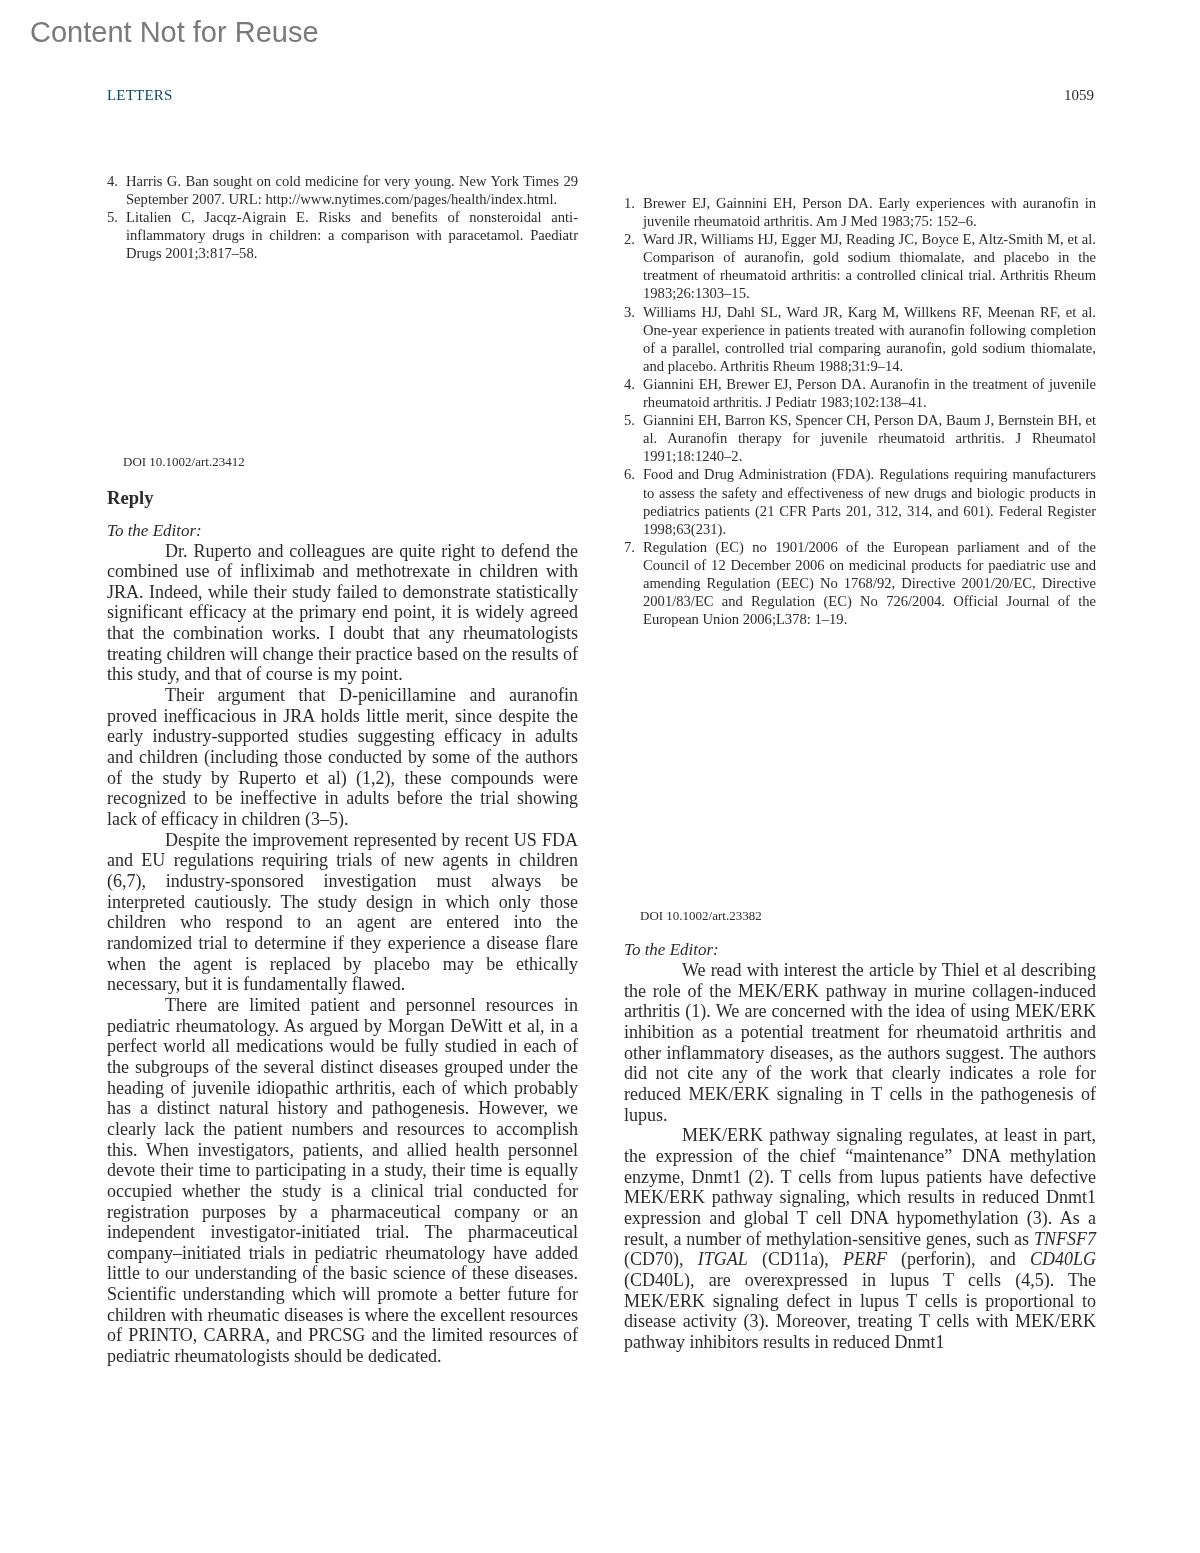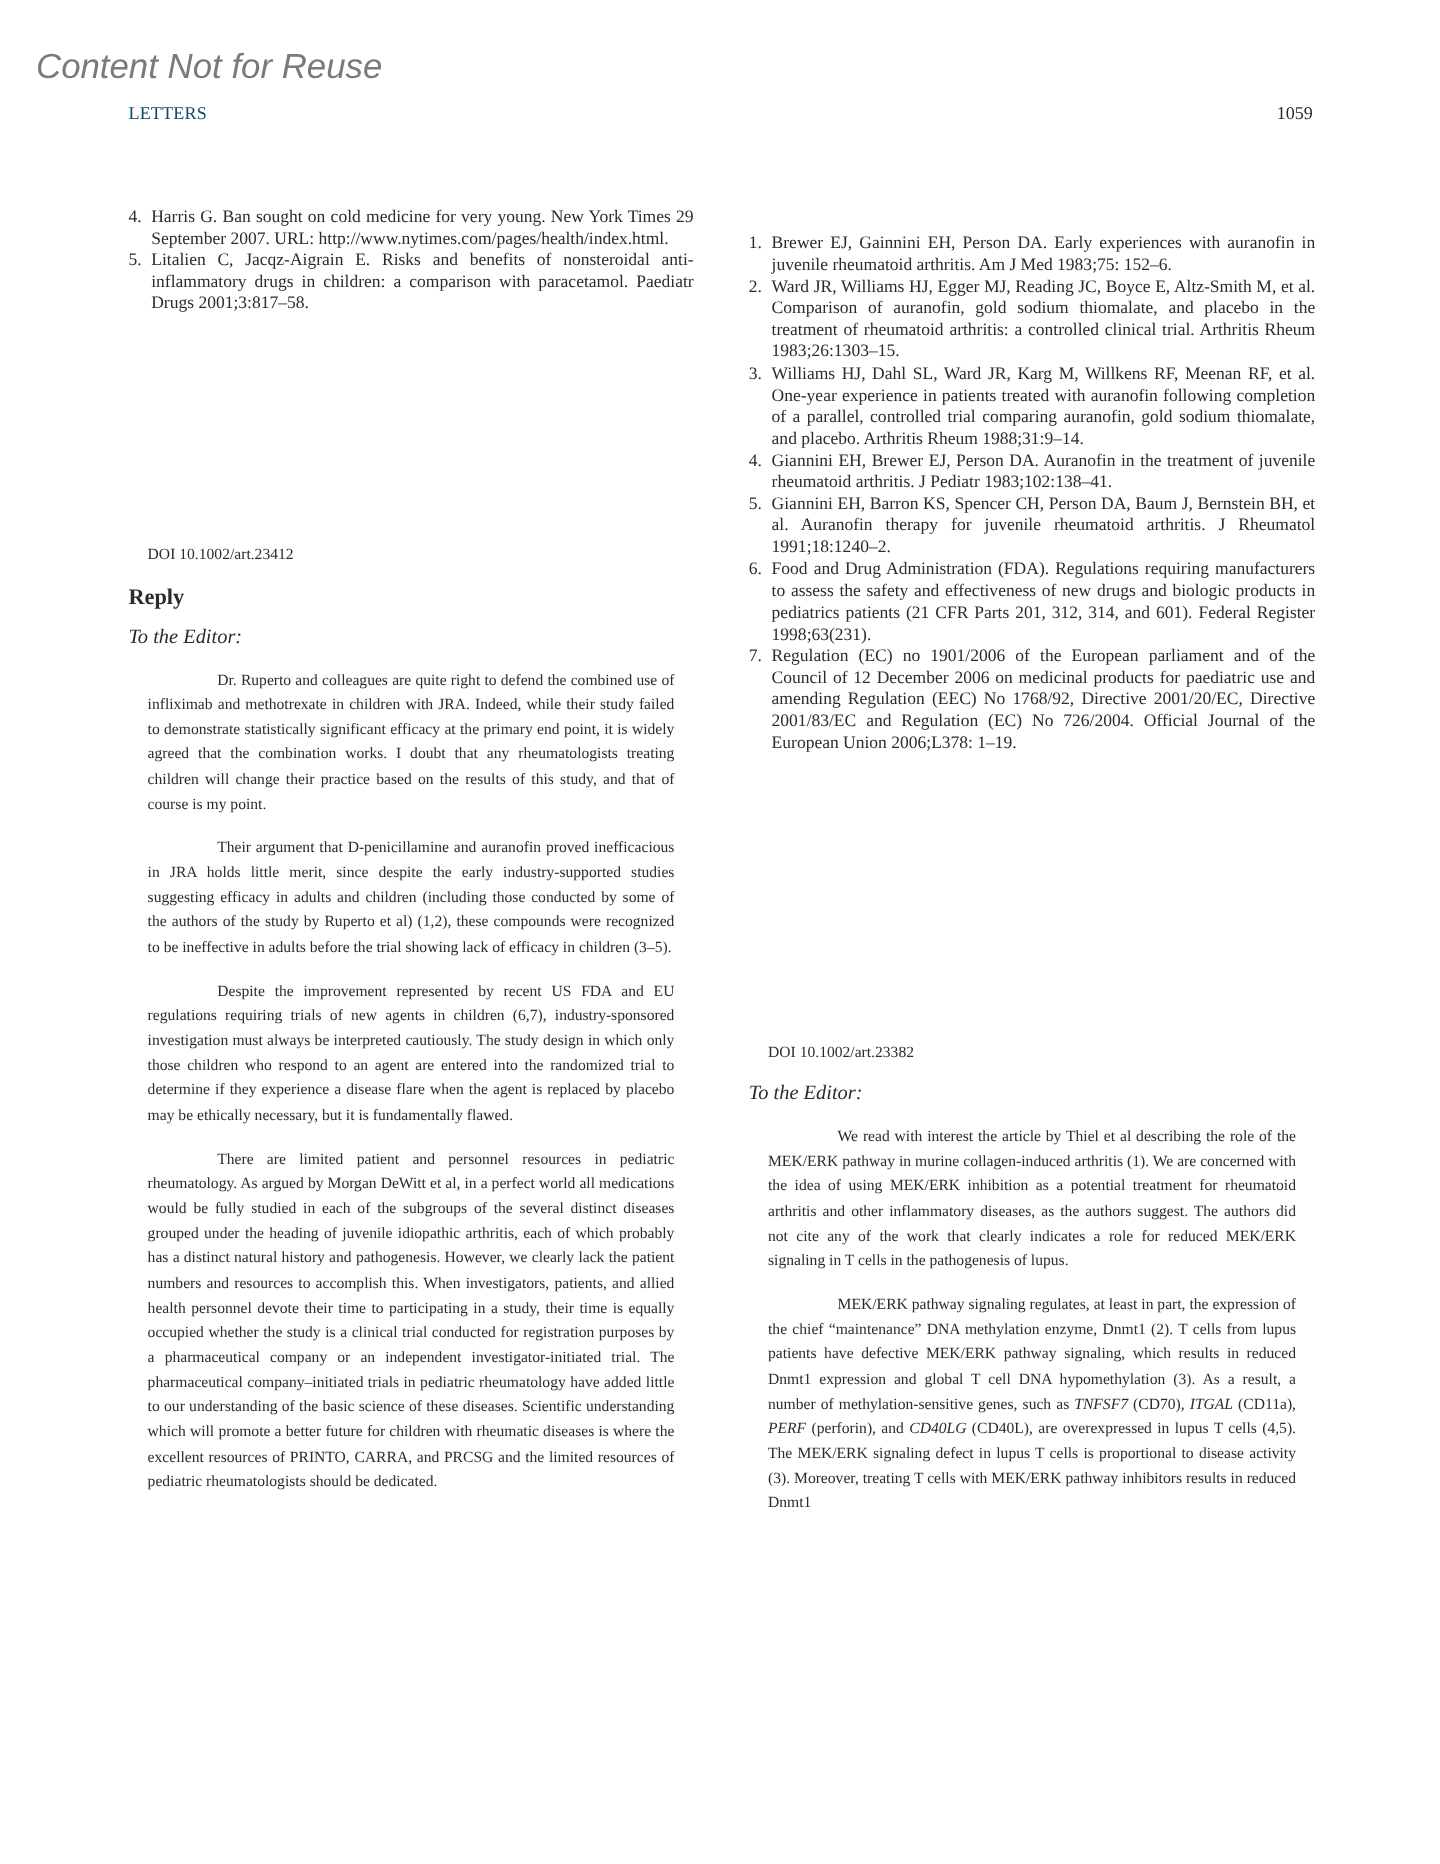--- a/index.html
+++ b/index.html
@@ -1,19 +1,19 @@
 <!DOCTYPE html>
 <html><head>
 <meta charset="utf-8">
 <style>
   html, body { margin: 0; padding: 0; background: #ffffff; }
   body { width: 1200px; height: 1553px; position: relative; overflow: hidden;
          font-family: "Liberation Serif", "DejaVu Serif", serif; color: #2b2b2b; }
-  .watermark { position: absolute; left: 30px; top: 40px; font-family: "Liberation Sans", "DejaVu Sans", sans-serif;
-               font-size: 29px; color: #7a7a7a; letter-spacing: 0px; font-style: italic; }
+  .watermark { position: absolute; left: 30px; top: 16px; font-family: "Liberation Sans", "DejaVu Sans", sans-serif;
+               font-size: 29px; color: #7a7a7a; letter-spacing: 0px; }
   .running-head { position: absolute; left: 107px; top: 87px; font-size: 15px; letter-spacing: 0.2px; color: #0c4a6e; }
   .page-number { position: absolute; left: 1064px; top: 87px; font-size: 15px; color: #2b2b2b; }
 
   .col { position: absolute; }
   .col-left { left: 107px; top: 172px; width: 471px; }
   .col-right { left: 624px; top: 172px; width: 472px; }
 
   .ref-list { margin: 0; padding: 0; list-style: none; font-size: 14.6px; line-height: 18.1px; }
   .ref-item { display: flex; text-align: justify; }
   .ref-num { width: 19px; flex: 0 0 19px; }
@@ -21,21 +21,21 @@
   .ref-cont { padding-left: 19px; text-align: justify; }
 
   .signature { margin-left: 107px; font-size: 17px; line-height: 20px; margin-bottom: 16px; }
   .sig-name { display: block; }
   .sig-aff { display: block; font-style: italic; }
   .sig-aff.indent { padding-left: 17px; }
 
   .doi { font-size: 13px; line-height: 16px; margin: 16px; }
   .title { font-weight: bold; font-size: 18.6px; line-height: 23.5px; margin: 2px 0 10px 0; }
   .salutation { font-style: italic; font-size: 17px; line-height: 20px; margin: 0; }
-  .para { font-size: 13px; line-height: 20.65px; text-align: justify; margin: 16px; text-indent: 58px; hyphens: none; }
+  .para { font-size: 18px; line-height: 20.65px; text-align: justify; margin: 0; text-indent: 58px; hyphens: none; }
   .para i { font-style: italic; }
 </style>
 </head>
 <body>
 
 <div class="watermark">Content Not for Reuse</div>
 <div class="running-head">LETTERS</div>
 <div class="page-number">1059</div>
 
 <div class="col col-left">
@@ -87,19 +87,19 @@
     <div class="ref-item">
       <span class="ref-num">6.</span>
       <span class="ref-text">Food and Drug Administration (FDA). Regulations requiring manufacturers to assess the safety and effectiveness of new drugs and biologic products in pediatrics patients (21 CFR Parts 201, 312, 314, and 601). Federal Register 1998;63(231).</span>
     </div>
     <div class="ref-item">
       <span class="ref-num">7.</span>
       <span class="ref-text">Regulation (EC) no 1901/2006 of the European parliament and of the Council of 12 December 2006 on medicinal products for paediatric use and amending Regulation (EEC) No 1768/92, Directive 2001/20/EC, Directive 2001/83/EC and Regulation (EC) No 726/2004. Official Journal of the European Union 2006;L378: 1–19.</span>
     </div>
   </div>
 
-  <div style="position:absolute; top:681px; left:0; width:472px;">
+  <div style="position:absolute; top:720px; left:0; width:472px;">
     <p class="doi">DOI 10.1002/art.23382</p>
     <p class="salutation">To the Editor:</p>
     <p class="para">We read with interest the article by Thiel et al describing the role of the MEK/ERK pathway in murine collagen-induced arthritis (1). We are concerned with the idea of using MEK/ERK inhibition as a potential treatment for rheumatoid arthritis and other inflammatory diseases, as the authors suggest. The authors did not cite any of the work that clearly indicates a role for reduced MEK/ERK signaling in T cells in the pathogenesis of lupus.</p>
     <p class="para"><span>MEK/ERK pathway signaling regulates, at least in part, the expression of the chief “maintenance” DNA methylation enzyme, Dnmt1 (2). T cells from lupus patients have defective MEK/ERK pathway signaling, which results in reduced Dnmt1 expression and global T cell DNA hypomethylation (3). As a result, a number of methylation-sensitive genes, such as </span><i>TNFSF7</i><span> (CD70), </span><i>ITGAL</i><span> (CD11a), </span><i>PERF</i><span> (perforin), and </span><i>CD40LG</i><span> (CD40L), are overexpressed in lupus T cells (4,5). The MEK/ERK signaling defect in lupus T cells is proportional to disease activity (3). Moreover, treating T cells with MEK/ERK pathway inhibitors results in reduced Dnmt1</span></p>
   </div>
 </div>
 
 </body></html>

